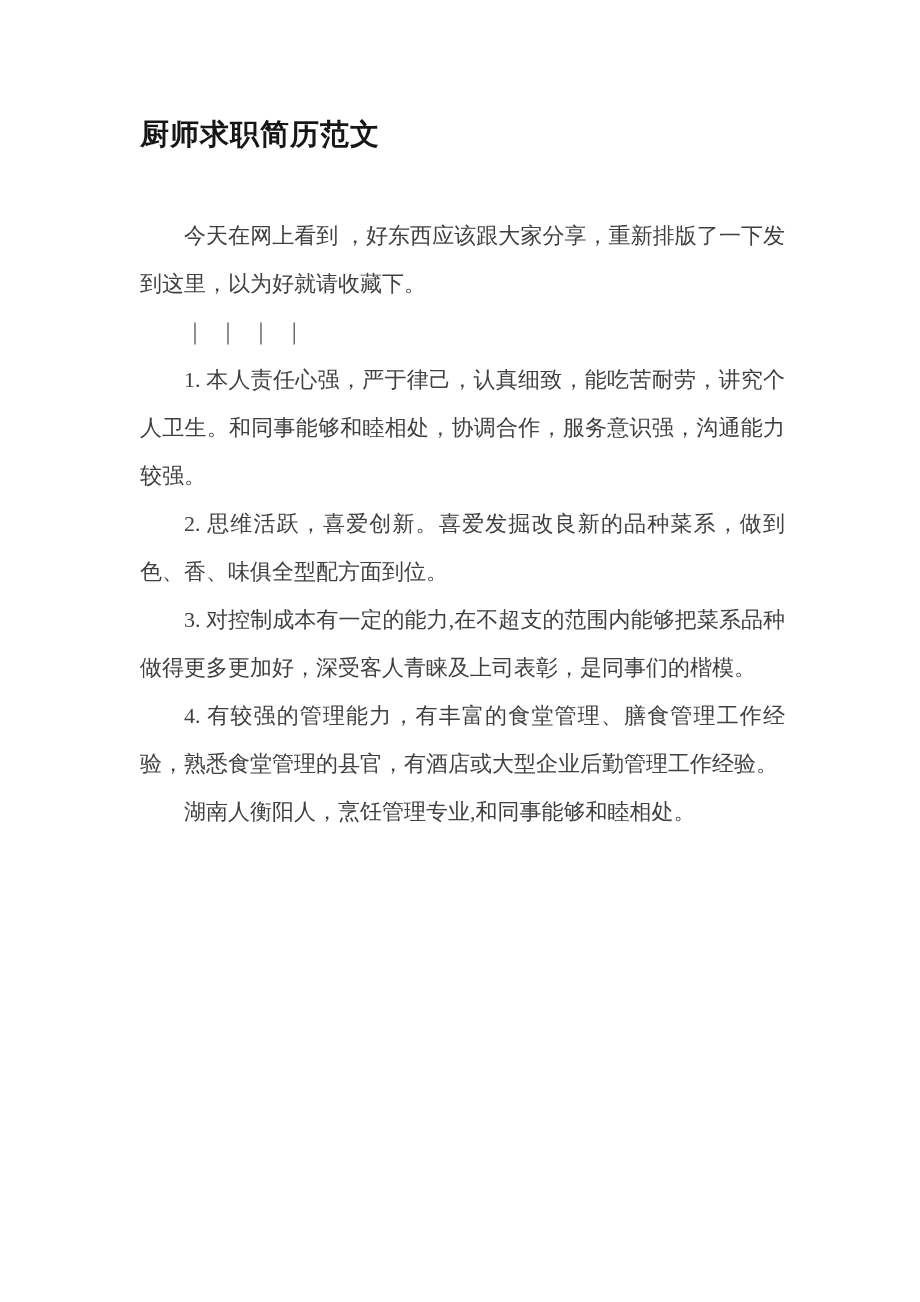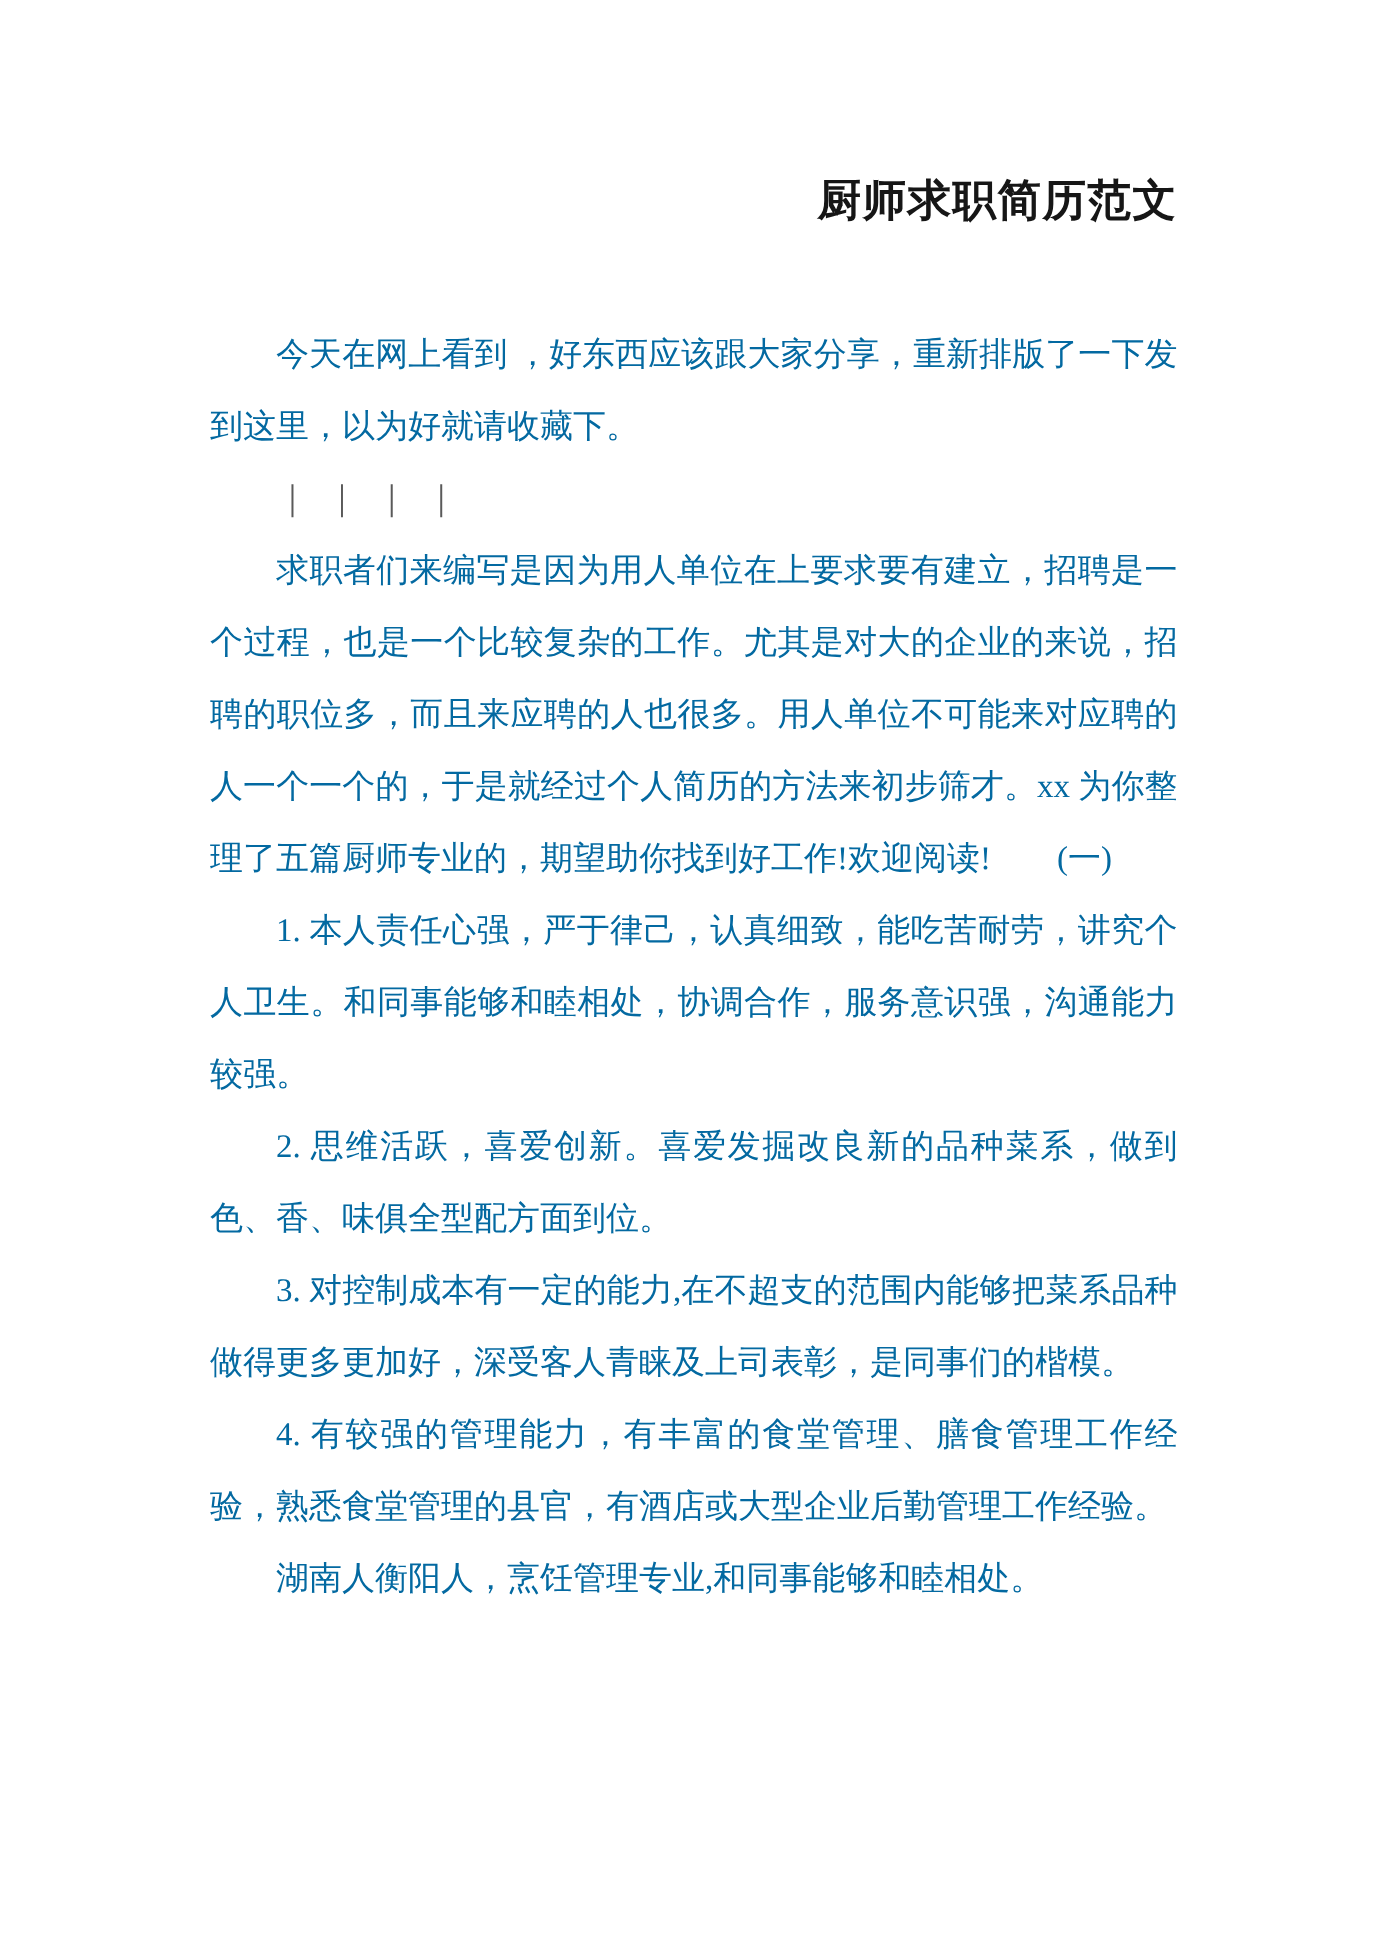--- a/index.html
+++ b/index.html
@@ -15,51 +15,50 @@
     background: #ffffff;
     padding: 116px 135px 40px 140px;
     overflow: hidden;
   }
   .doc-title {
     margin: 0 0 60px 0;
     font-family: "Liberation Sans", "DejaVu Sans", sans-serif;
     font-weight: 700;
     font-size: 29px;
     line-height: 36px;
-    text-align: right;
+    text-align: left;
     color: #161616;
     letter-spacing: 1px;
   }
   .para {
     margin: 0;
     font-family: "Liberation Serif", "DejaVu Serif", sans-serif;
     font-size: 22px;
     line-height: 48px;
     text-indent: 44px;
     text-align: justify;
-    color: #0369a1;
+    color: #404040;
     word-break: break-all;
   }
   .bars {
     color: #5a5a5a;
     letter-spacing: 3px;
     text-align: left;
   }
 </style>
 </head>
 <body>
 
 <div class="page">
   <h1 class="doc-title">厨师求职简历范文</h1>
 
   <p class="para">今天在网上看到 ，好东西应该跟大家分享，重新排版了一下发到这里，以为好就请收藏下。</p>
 
   <p class="para bars">｜ ｜ ｜ ｜</p>
 
-  <p class="para">求职者们来编写是因为用人单位在上要求要有建立，招聘是一个过程，也是一个比较复杂的工作。尤其是对大的企业的来说，招聘的职位多，而且来应聘的人也很多。用人单位不可能来对应聘的人一个一个的，于是就经过个人简历的方法来初步筛才。xx 为你整理了五篇厨师专业的，期望助你找到好工作!欢迎阅读!　　(一)</p>
 
   <p class="para">1. 本人责任心强，严于律己，认真细致，能吃苦耐劳，讲究个人卫生。和同事能够和睦相处，协调合作，服务意识强，沟通能力较强。</p>
 
   <p class="para">2. 思维活跃，喜爱创新。喜爱发掘改良新的品种菜系，做到色、香、味俱全型配方面到位。</p>
 
   <p class="para">3. 对控制成本有一定的能力,在不超支的范围内能够把菜系品种做得更多更加好，深受客人青睐及上司表彰，是同事们的楷模。</p>
 
   <p class="para">4. 有较强的管理能力，有丰富的食堂管理、膳食管理工作经验，熟悉食堂管理的县官，有酒店或大型企业后勤管理工作经验。</p>
 
 

